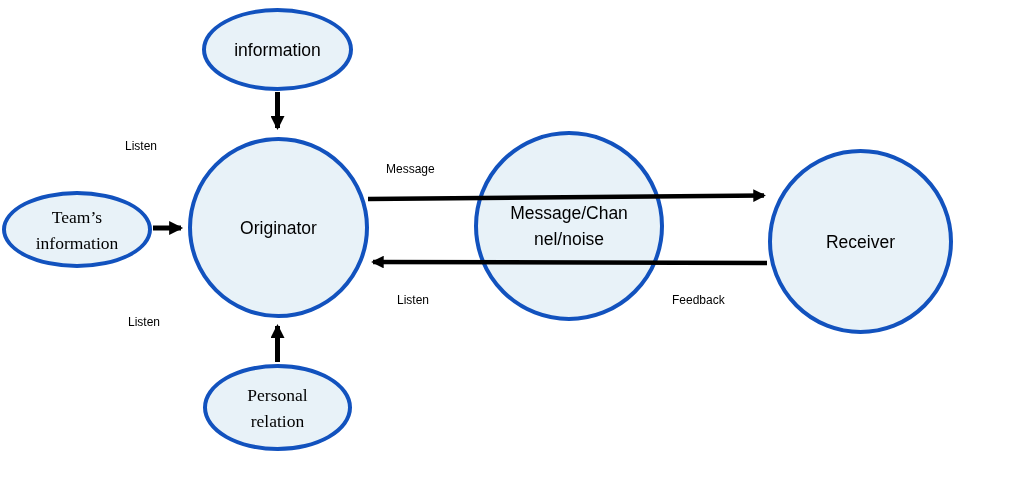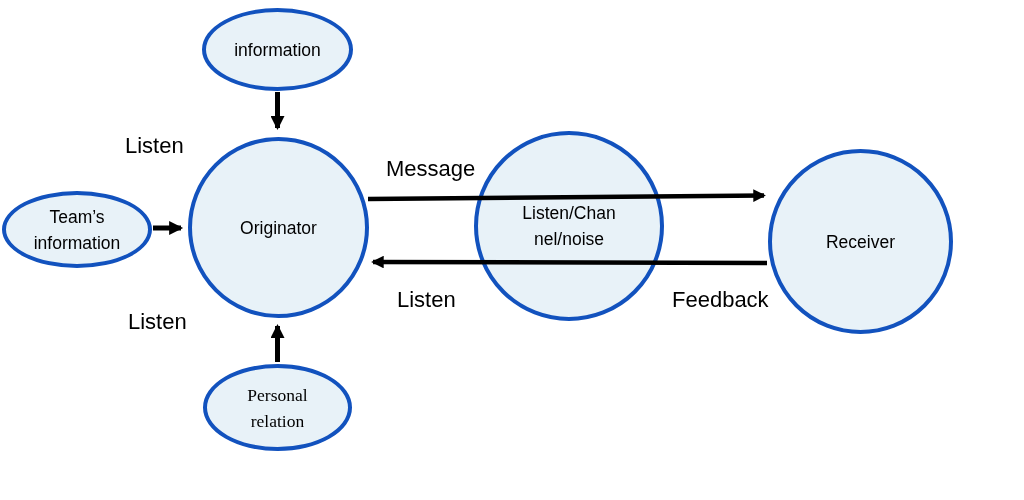--- a/index.html
+++ b/index.html
@@ -45,21 +45,21 @@
   .node-label {
     font-size: 17.5px;
     line-height: 26px;
     color: var(--text);
   }
   .node-label span { display: block; }
 
   .edge-label {
     position: absolute;
     z-index: 2;
-    font-size: 22px;
+    font-size: 12px;
     line-height: 24px;
     color: var(--text);
     white-space: nowrap;
   }
 </style>
 </head>
 <body>
 
 <div class="stage">
 
@@ -75,36 +75,36 @@
     <line x1="368" y1="199" x2="764" y2="195.5" stroke-width="4.5" marker-end="url(#ah)"></line>
     <line x1="767" y1="263" x2="373" y2="262" stroke-width="4.5" marker-end="url(#ah)"></line>
   </svg>
 
   <div class="node" style="left:202px; top:8px; width:151px; height:83px;">
     <div class="node-label">
       <span>information</span>
     </div>
   </div>
 
-  <div class="node" style="left:2px; top:191px; width:150px; height:77px;">
+  <div class="node" style="left:2px; top:191px; width:150px; height:77px;font-family:Liberation Serif, serif;">
     <div class="node-label">
       <span>Team’s</span>
       <span>information</span>
     </div>
   </div>
 
   <div class="node" style="left:188px; top:137px; width:181px; height:181px;text-align:center;">
     <div class="node-label">
       <span>Originator</span>
     </div>
   </div>
 
   <div class="node" style="left:474px; top:131px; width:190px; height:190px;">
     <div class="node-label">
-      <span>Listen/Chan</span>
+      <span>Message/Chan</span>
       <span>nel/noise</span>
     </div>
   </div>
 
   <div class="node" style="left:768px; top:149px; width:185px; height:185px;">
     <div class="node-label">
       <span>Receiver</span>
     </div>
   </div>
 

